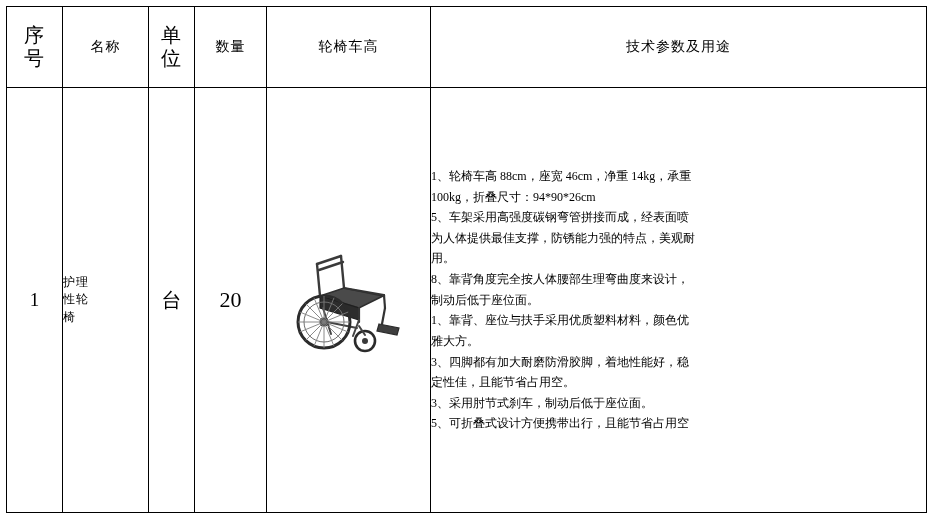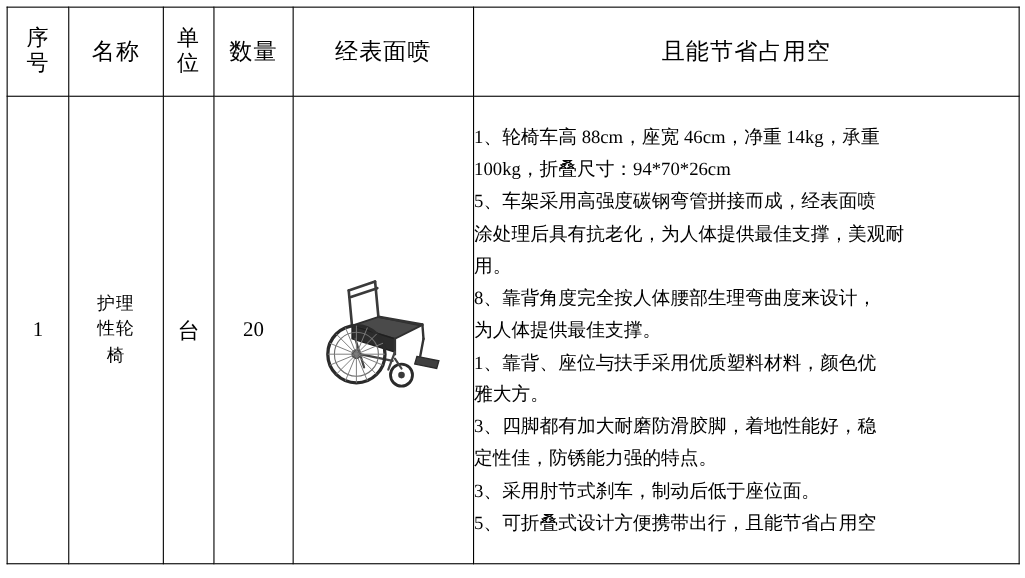--- a/index.html
+++ b/index.html
@@ -36,59 +36,59 @@
   col.c-name   { width: 86px; }
   col.c-unit   { width: 46px; }
   col.c-qty    { width: 72px; }
   col.c-img    { width: 164px; }
   col.c-desc   { width: 496px; }
 
   thead th {
     height: 80px;
     text-align: center;
     font-weight: normal;
-    font-size: 21px;
+    font-size: 14px;
     letter-spacing: 1px;
   }
   thead th.small {
     font-size: 20px;
   }
   th.hdr-seq, th.hdr-unit {
     line-height: 1.15;
   }
   th .stack {
     display: block;
   }
   td.cell-seq {
     text-align: center;
     font-size: 19px;
   }
   td.cell-name {
-    text-align: center;
-    font-size: 16px;
+    text-align: left;
+    font-size: 12px;
     line-height: 1.45;
     letter-spacing: 1px;
   }
   td.cell-unit {
     text-align: center;
     font-size: 20px;
   }
   td.cell-qty {
     text-align: center;
-    font-size: 19px;
+    font-size: 22px;
   }
   td.cell-img {
     text-align: center;
     vertical-align: top;
     padding-top: 18px;
   }
   td.cell-desc {
     vertical-align: top;
     padding: 8px 10px 0 12px;
-    font-size: 17px;
+    font-size: 12px;
     line-height: 1.72;
     text-align: justify;
   }
   .desc-line {
     display: block;
     white-space: normal;
   }
   .body-row td {
     height: 424px;
   }
@@ -127,24 +127,24 @@
           <span class="stack">名称</span>
         </th>
         <th class="hdr-unit small">
           <span class="stack">单</span>
           <span class="stack">位</span>
         </th>
         <th>
           <span class="stack">数量</span>
         </th>
         <th>
-          <span class="stack">经表面喷</span>
-        </th>
-        <th>
-          <span class="stack">且能节省占用空</span>
+          <span class="stack">轮椅车高</span>
+        </th>
+        <th>
+          <span class="stack">技术参数及用途</span>
         </th>
       </tr>
     </thead>
     <tbody>
       <tr class="body-row">
         <td class="cell-seq">1</td>
         <td class="cell-name">
           <span class="name-char">护理</span>
           <span class="name-char">性轮</span>
           <span class="name-char">椅</span>
@@ -195,29 +195,29 @@
               </g>
 
               <circle cx="78" cy="103" r="10" fill="none" stroke="#2b2b2b" stroke-width="2.6"></circle>
               <circle cx="78" cy="103" r="3" fill="#3a3a3a"></circle>
               <path d="M72 88 L78 97" stroke="#444" stroke-width="2" fill="none" stroke-linecap="round"></path>
             </svg>
           </div>
         </td>
         <td class="cell-desc">
           <span class="desc-line">1、轮椅车高 88cm，座宽 46cm，净重 14kg，承重</span>
-          <span class="desc-line">100kg，折叠尺寸：94*70*26cm</span>
+          <span class="desc-line">100kg，折叠尺寸：94*90*26cm</span>
           <span class="desc-line">5、车架采用高强度碳钢弯管拼接而成，经表面喷</span>
-          <span class="desc-line">涂处理后具有抗老化，为人体提供最佳支撑，美观耐</span>
+          <span class="desc-line">为人体提供最佳支撑，防锈能力强的特点，美观耐</span>
           <span class="desc-line">用。</span>
           <span class="desc-line">8、靠背角度完全按人体腰部生理弯曲度来设计，</span>
-          <span class="desc-line">为人体提供最佳支撑。</span>
+          <span class="desc-line">制动后低于座位面。</span>
           <span class="desc-line">1、靠背、座位与扶手采用优质塑料材料，颜色优</span>
           <span class="desc-line">雅大方。</span>
           <span class="desc-line">3、四脚都有加大耐磨防滑胶脚，着地性能好，稳</span>
-          <span class="desc-line">定性佳，防锈能力强的特点。</span>
+          <span class="desc-line">定性佳，且能节省占用空。</span>
           <span class="desc-line">3、采用肘节式刹车，制动后低于座位面。</span>
           <span class="desc-line">5、可折叠式设计方便携带出行，且能节省占用空</span>
         </td>
       </tr>
     </tbody>
   </table>
 </div>
 
 </body></html>

